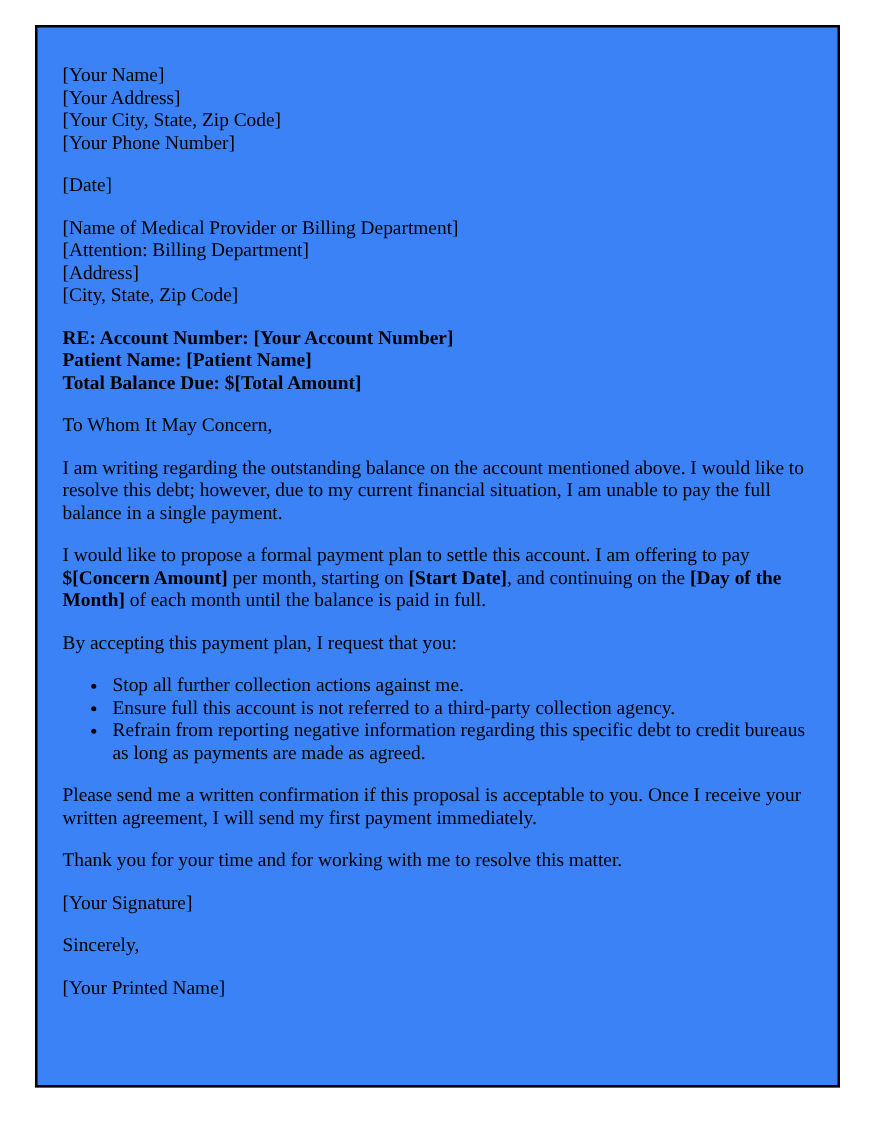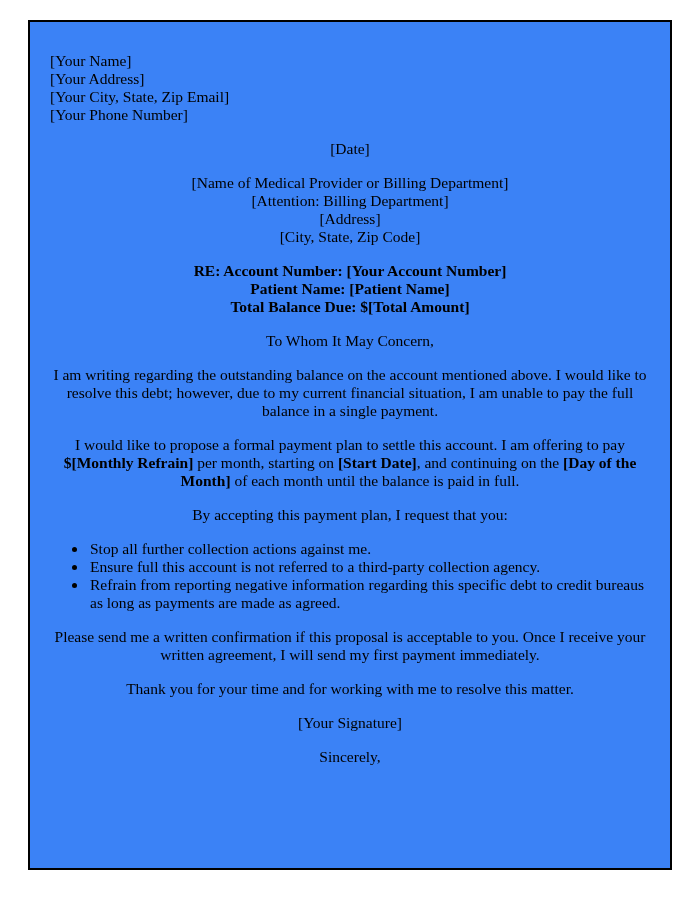--- a/index.html
+++ b/index.html
@@ -24,42 +24,42 @@
   }
   .letter-body {
     padding: 30px 20px 0 20px;
     height: 758px;           
     overflow: hidden;
     font-size: 15.5px;
     line-height: 18px;
   }
   .block { margin: 0; }
   .block div { line-height: 18px; }
-  .para { margin: 16px 0 0 0; line-height: 18px; text-align: center; }
+  .para { margin: 16px 0 0 0; line-height: 18px; }
   .subject { font-weight: bold; }
   ul.bullets {
     margin: 16px 0 4px 0;
     padding-left: 38px;
   }
   ul.bullets li {
     line-height: 18px;
     padding-left: 2px;
   }
   b { font-weight: bold; }
 </style>
 </head>
 <body>
 
 <div class="page">
   <div class="letter-body">
 
     <div class="block">
         <div>[Your Name]</div>
         <div>[Your Address]</div>
-        <div>[Your City, State, Zip Email]</div>
+        <div>[Your City, State, Zip Code]</div>
         <div>[Your Phone Number]</div>
       </div>
 
     <div class="para">[Date]</div>
 
     <div class="block para">
         <div>[Name of Medical Provider or Billing Department]</div>
         <div>[Attention: Billing Department]</div>
         <div>[Address]</div>
         <div>[City, State, Zip Code]</div>
@@ -68,33 +68,34 @@
     <div class="block para subject">
         <div>RE: Account Number: [Your Account Number]</div>
         <div>Patient Name: [Patient Name]</div>
         <div>Total Balance Due: $[Total Amount]</div>
       </div>
 
     <div class="para">To Whom It May Concern,</div>
 
     <div class="para">I am writing regarding the outstanding balance on the account mentioned above. I would like to resolve this debt; however, due to my current financial situation, I am unable to pay the full balance in a single payment.</div>
 
-    <div class="para"><span>I would like to propose a formal payment plan to settle this account. I am offering to pay </span><b>$[Monthly Refrain]</b><span> per month, starting on </span><b>[Start Date]</b><span>, and continuing on the </span><b>[Day of the Month]</b><span> of each month until the balance is paid in full.</span></div>
+    <div class="para"><span>I would like to propose a formal payment plan to settle this account. I am offering to pay </span><b>$[Concern Amount]</b><span> per month, starting on </span><b>[Start Date]</b><span>, and continuing on the </span><b>[Day of the Month]</b><span> of each month until the balance is paid in full.</span></div>
 
     <div class="para">By accepting this payment plan, I request that you:</div>
 
     <ul class="bullets">
         <li>Stop all further collection actions against me.</li>
         <li>Ensure full this account is not referred to a third-party collection agency.</li>
         <li>Refrain from reporting negative information regarding this specific debt to credit bureaus as long as payments are made as agreed.</li>
       </ul>
 
     <div class="para">Please send me a written confirmation if this proposal is acceptable to you. Once I receive your written agreement, I will send my first payment immediately.</div>
 
     <div class="para">Thank you for your time and for working with me to resolve this matter.</div>
 
     <div class="para">[Your Signature]</div>
 
     <div class="para">Sincerely,</div>
 
+    <div class="para">[Your Printed Name]</div>
 
   </div>
 </div>
 
 </body></html>

